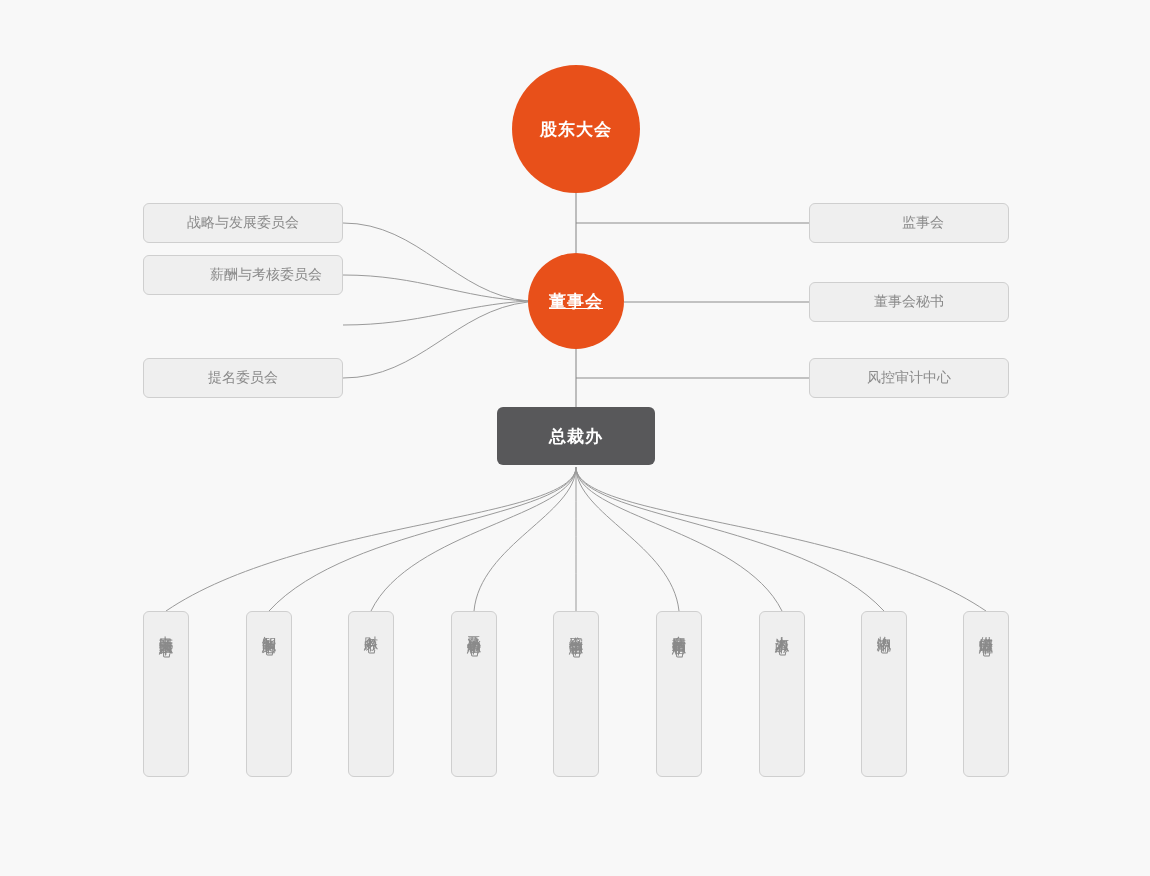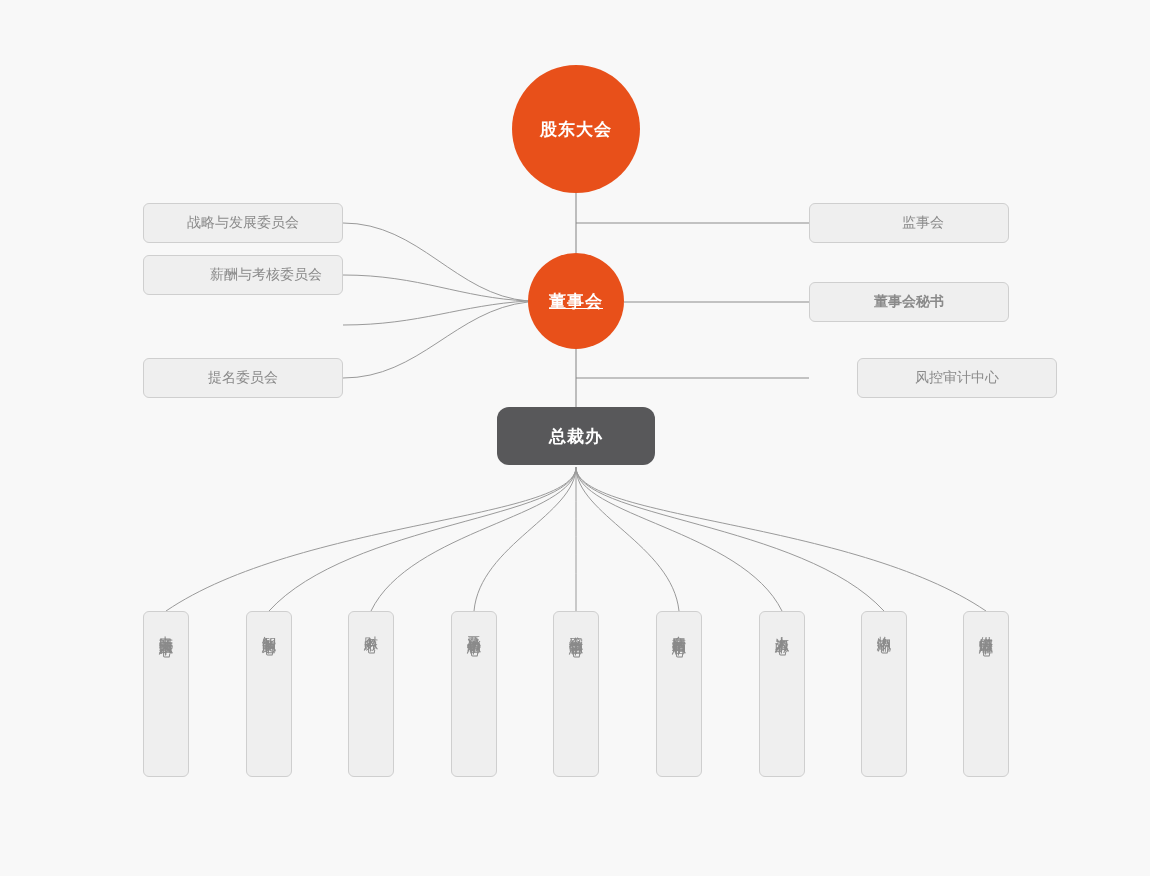--- a/index.html
+++ b/index.html
@@ -58,21 +58,21 @@
   }
 
   
   .dark-node {
     position: absolute;
     left: 497px;
     top: 407px;
     width: 158px;
     height: 58px;
     background: #58585a;
-    border-radius: 12px;
+    border-radius: 6px;
     color: #ffffff;
     display: flex;
     align-items: center;
     justify-content: center;
     font-size: 17px;
     font-weight: bold;
     letter-spacing: 1px;
     z-index: 3;
   }
 
@@ -90,22 +90,22 @@
     font-size: 14px;
     color: #8a8a8a;
     box-sizing: border-box;
     z-index: 2;
   }
   .h-box.left-0 { left: 143px; top: 203px; }
   .h-box.left-1 { left: 143px; top: 255px; padding-left: 46px; }
   .h-box.left-2 { left: 143px; top: 305px; }
   .h-box.left-3 { left: 143px; top: 358px; }
   .h-box.right-0 { left: 809px; top: 203px; padding-left: 28px; }
-  .h-box.right-1 { left: 809px; top: 282px; font-weight: bold; }
-  .h-box.right-2 { left: 809px; top: 358px; margin-left: 48px; }
+  .h-box.right-1 { left: 809px; top: 282px; }
+  .h-box.right-2 { left: 809px; top: 358px; }
 
   
   .v-box {
     position: absolute;
     top: 611px;
     width: 46px;
     height: 166px;
     background: #efefef;
     border: 1px solid #cfcfcf;
     border-radius: 6px;

